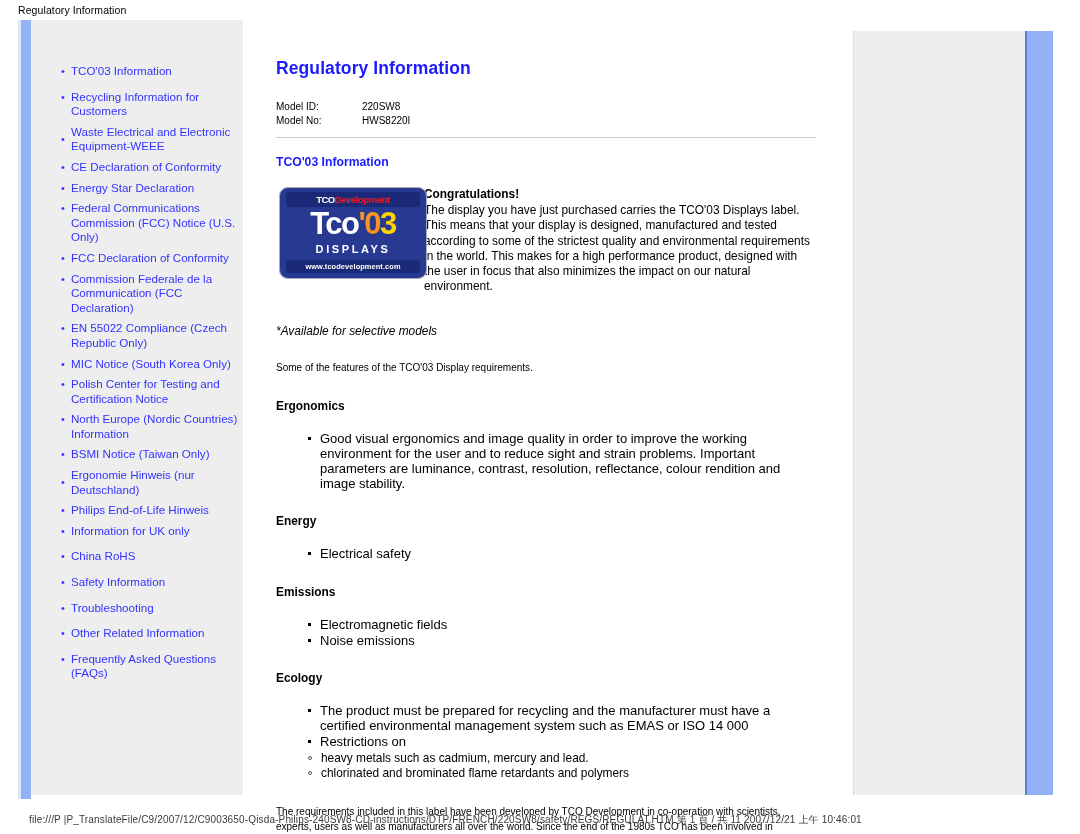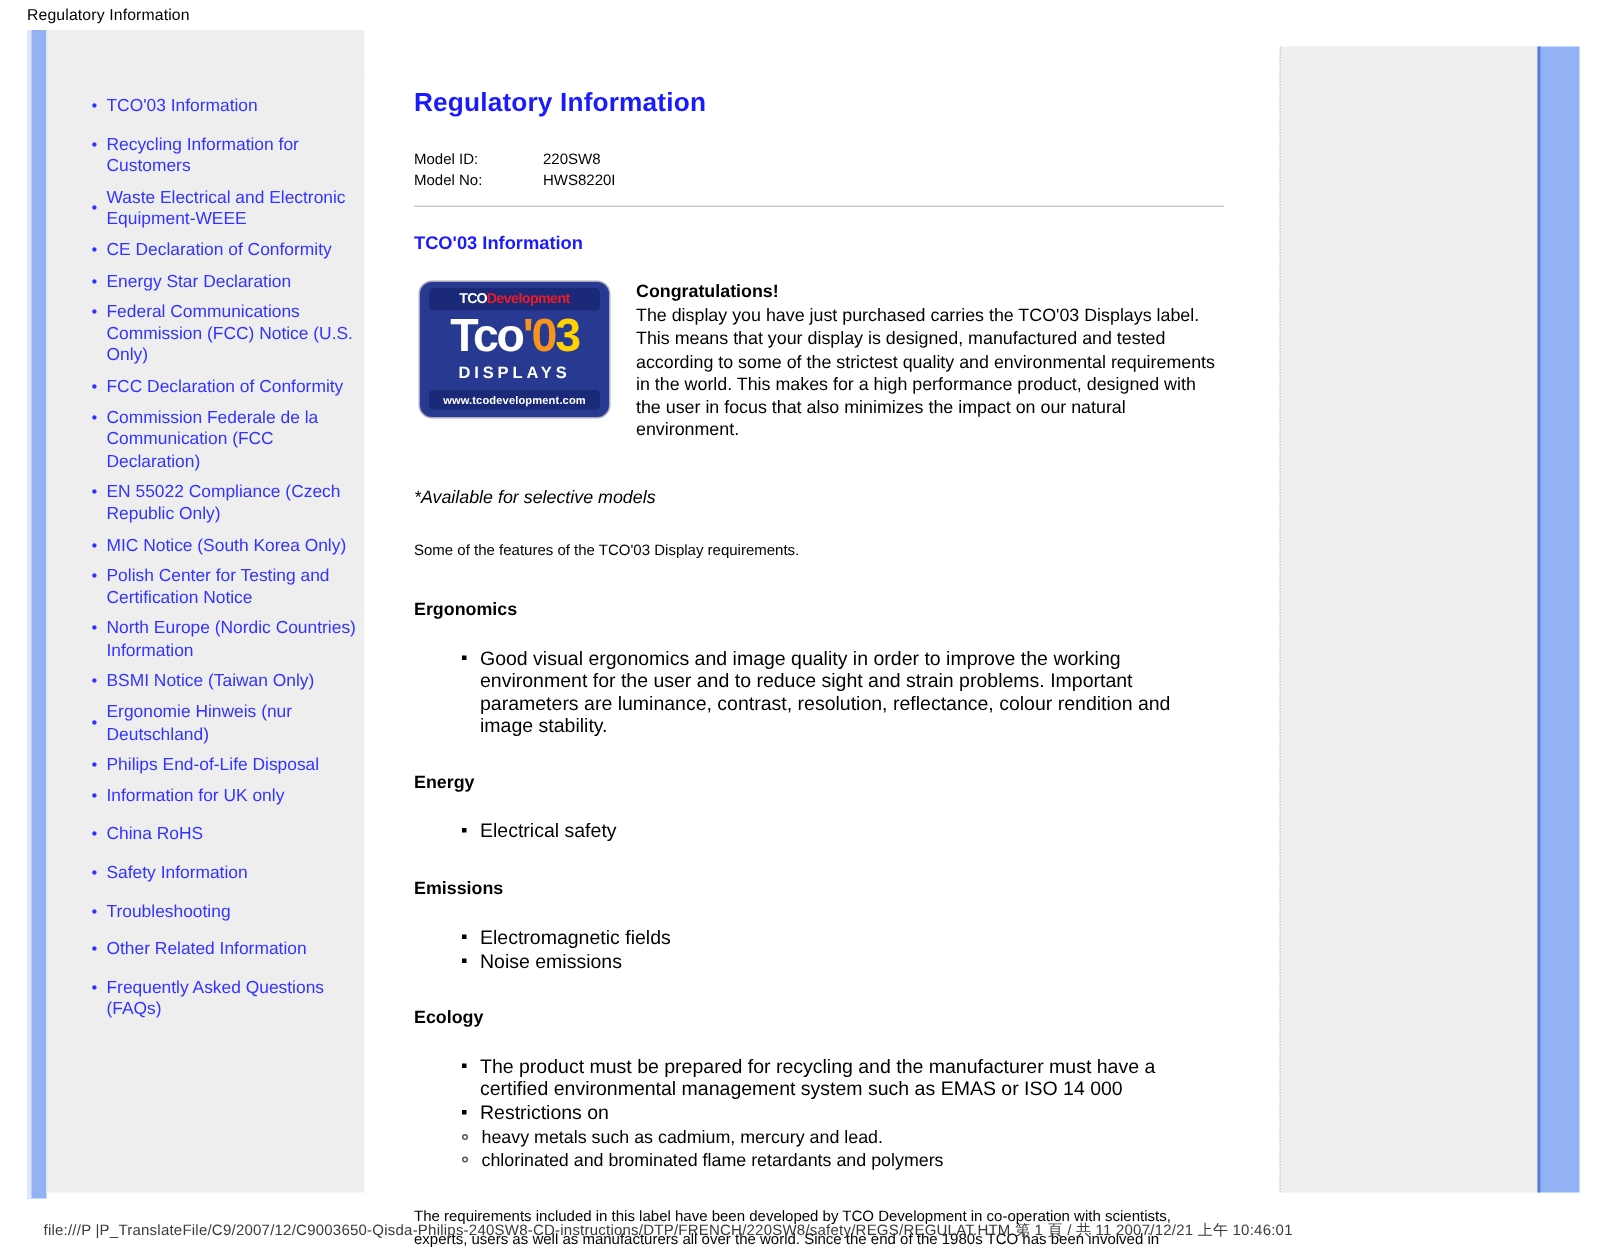--- a/index.html
+++ b/index.html
@@ -134,21 +134,21 @@
 
   
   .tco-row {
     position: relative;
     min-height: 96px;
   }
   .tco-logo {
     position: absolute;
     left: 3px;
     top: 0px;
-    width: 128px;
+    width: 148px;
     height: 92px;
     background: #283991;
     border: 1px solid #a9a9c0;
     border-radius: 9px;
     box-sizing: border-box;
     overflow: hidden;
   }
   .tco-top {
     position: absolute;
     left: 6px;
@@ -343,21 +343,21 @@
       <a class="nav-item" href="#"><span class="bullet">•</span><span>Energy Star Declaration</span></a>
       <a class="nav-item" href="#"><span class="bullet">•</span><span>Federal Communications Commission (FCC) Notice (U.S. Only)</span></a>
       <a class="nav-item" href="#"><span class="bullet">•</span><span>FCC Declaration of Conformity</span></a>
       <a class="nav-item" href="#"><span class="bullet">•</span><span>Commission Federale de la Communication (FCC Declaration)</span></a>
       <a class="nav-item" href="#"><span class="bullet">•</span><span>EN 55022 Compliance (Czech Republic Only)</span></a>
       <a class="nav-item" href="#"><span class="bullet">•</span><span>MIC Notice (South Korea Only)</span></a>
       <a class="nav-item" href="#"><span class="bullet">•</span><span>Polish Center for Testing and Certification Notice</span></a>
       <a class="nav-item" href="#"><span class="bullet">•</span><span>North Europe (Nordic Countries) Information</span></a>
       <a class="nav-item" href="#"><span class="bullet">•</span><span>BSMI Notice (Taiwan Only)</span></a>
       <a class="nav-item tall" href="#"><span class="bullet">•</span><span>Ergonomie Hinweis (nur Deutschland)</span></a>
-      <a class="nav-item" href="#"><span class="bullet">•</span><span>Philips End-of-Life Disposal</span></a>
+      <a class="nav-item" href="#"><span class="bullet">•</span><span>Philips End-of-Life Hinweis</span></a>
       <a class="nav-item gap" href="#"><span class="bullet">•</span><span>Information for UK only</span></a>
       <a class="nav-item gap" href="#"><span class="bullet">•</span><span>China RoHS</span></a>
       <a class="nav-item gap" href="#"><span class="bullet">•</span><span>Safety Information</span></a>
       <a class="nav-item gap" href="#"><span class="bullet">•</span><span>Troubleshooting</span></a>
       <a class="nav-item gap" href="#"><span class="bullet">•</span><span>Other Related Information</span></a>
       <a class="nav-item gap" href="#"><span class="bullet">•</span><span>Frequently Asked Questions (FAQs)</span></a>
     </div>
   </div>
 
   <div class="content">

